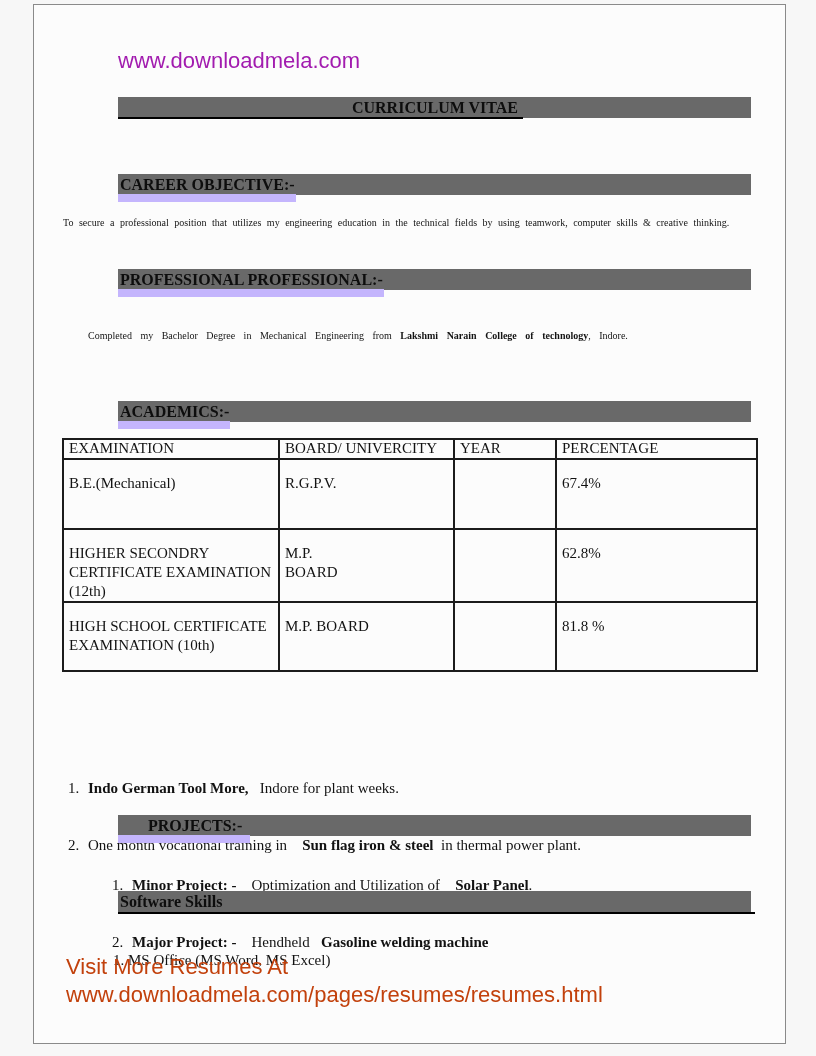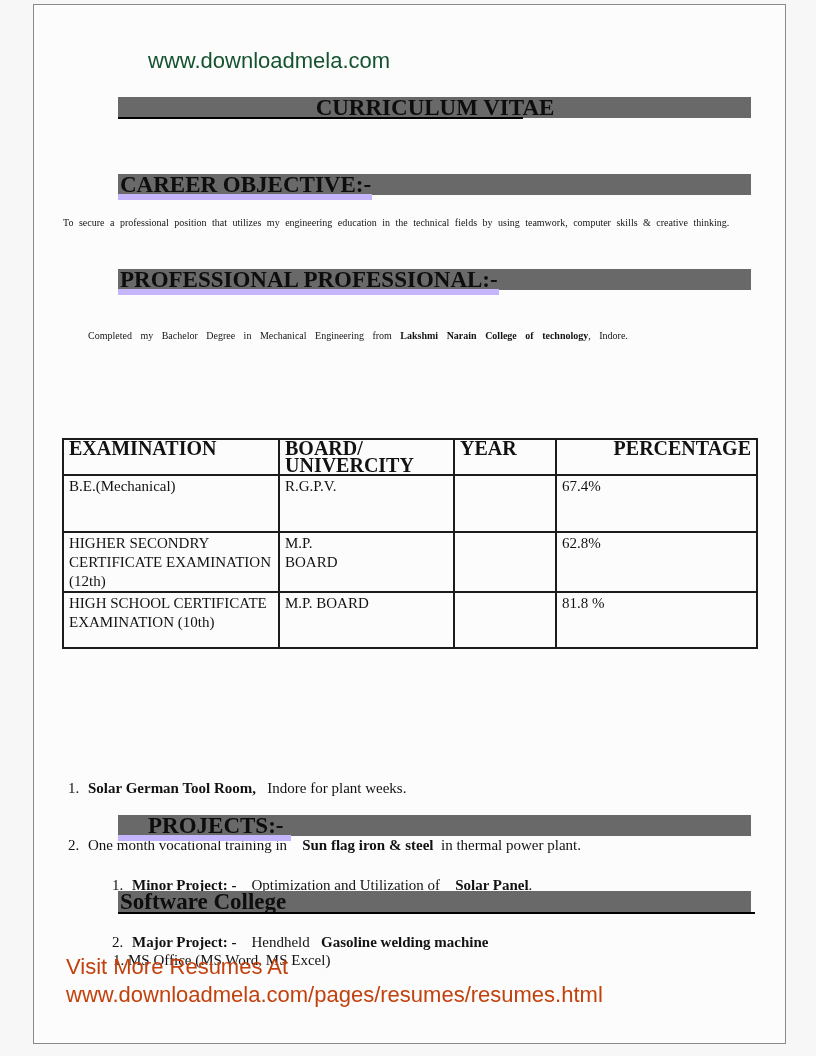--- a/index.html
+++ b/index.html
@@ -12,36 +12,36 @@
   }
   .page{
     position:absolute;left:33px;top:4px;
     width:751px;height:1038px;
     background:#fcfcfc;
     border:1px solid #8a8a8a;
   }
   .abs{position:absolute;}
   
   .site-link{
-    left:114px;top:43px;
+    left:84px;top:43px;
     font-family:"Liberation Sans", sans-serif;
     font-size:22px;line-height:26px;
-    color:#14532d;
+    color:#a21caf;
   }
   
   .bar{
     position:absolute;left:84px;width:633px;height:21px;
     background:#696969;
-    font-size:23px;font-weight:bold;line-height:21px;
+    font-size:16px;font-weight:bold;line-height:21px;
     color:#0d0d0d;
     white-space:nowrap;
   }
   .bar .h{
     display:inline-block;
-    border-bottom:6px solid #c4b5fd;
+    border-bottom:8px solid #c4b5fd;
     padding:0 1px 0 2px;
     line-height:19px;
   }
   .bar.center{text-align:center;}
   .bar.center .h{border-bottom:none;}
   .cv-underline{
     position:absolute;left:0;bottom:-1px;
     width:405px;height:2px;background:#000;
   }
   .full-underline{
@@ -63,28 +63,28 @@
     table-layout:fixed;
     font-size:15px;
   }
   table.acad th, table.acad td{
     border:2px solid #1c1c1c;
     vertical-align:top;
     padding:0 5px;
     overflow:hidden;
   }
   table.acad th{
-    font-size:20px;font-weight:bold;text-align:left;
+    font-size:15px;font-weight:normal;text-align:left;
     height:18px;line-height:17px;
   }
-  table.acad th.center{text-align:right;}
+  table.acad th.center{text-align:left;}
   table.acad td{
     line-height:19px;
     white-space:pre-line;
-    padding-top:1px;
+    padding-top:14px;
     font-family:Liberation Serif, serif;
   }
   table.acad tr.r1 td{height:54px;}
   table.acad tr.r2 td{height:54px;}
   table.acad tr.r3 td{height:53px;}
   td.pct{padding-left:15px;border-radius:15px;}
   
   .list{
     position:absolute;
     font-size:15px;line-height:19px;
@@ -119,20 +119,23 @@
   <div class="para" style="left:29px;top:209px;width:685px;word-spacing:3px;">To secure a professional position that utilizes my engineering education in the technical fields by using teamwork, computer skills &amp; creative thinking.</div>
 
   <div class="bar" style="top:264px;">
     <span class="h">PROFESSIONAL PROFESSIONAL:-</span>
   </div>
 
   <div class="para" style="left:54px;top:303px;width:666px;word-spacing:6px;margin-top:19px;">
     <span>Completed my Bachelor Degree in Mechanical Engineering  from </span><span class="b">Lakshmi Narain College of technology</span><span>, Indore.</span>
   </div>
 
+  <div class="bar" style="top:396px;">
+    <span class="h">ACADEMICS:-</span>
+  </div>
 
   <table class="acad">
     <colgroup>
       <col style="width:216px">
         <col style="width:175px">
         <col style="width:102px">
         <col style="width:201px">
     </colgroup>
     <tbody>
         <tr>
@@ -158,35 +161,35 @@
       <td>HIGH SCHOOL CERTIFICATE EXAMINATION (10th)</td>
       <td>M.P. BOARD</td>
       <td></td>
       <td class="pct">81.8 %</td>
     </tr>
   </tbody>
     </table>
 
 
   <div class="list" style="left:34px;top:736px;width:690px;">
-    <div class="line"><span class="num">1.</span><span class="b">Solar German Tool Room,</span><span>   Indore for plant weeks.</span></div>
+    <div class="line"><span class="num">1.</span><span class="b">Indo German Tool More,</span><span>   Indore for plant weeks.</span></div>
     <div class="line"><span class="num">2.</span><span>One month vocational training in    </span><span class="b">Sun flag iron &amp; steel</span><span>  in thermal power plant.</span></div>
   </div>
 
   <div class="bar" style="top:810px;">
     <span class="h" style="padding-right:8px;padding-left:30px;">PROJECTS:- </span>
   </div>
 
   <div class="list" style="left:78px;top:833px;width:640px;">
     <div class="line"><span class="num">1.</span><span class="b">Minor Project: -</span><span>    Optimization and Utilization of    </span><span class="b">Solar Panel</span><span>.</span></div>
     <div class="line"><span class="num">2.</span><span class="b">Major Project: -</span><span>    Hendheld   </span><span class="b">Gasoline welding machine</span><span></span></div>
   </div>
 
   <div class="bar" style="top:886px;">
-    <span class="h" style="border-bottom:none;">Software College</span>
+    <span class="h" style="border-bottom:none;">Software Skills</span>
     <div class="full-underline"></div>
   </div>
 
   <div class="list" style="left:79px;top:908px;width:640px;">
     <div class="line">1. MS Office (MS Word, MS Excel)</div>
   </div>
 
   <div class="abs footer">
     <div>Visit More Resumes At</div>
     <div>www.downloadmela.com/pages/resumes/resumes.html</div>

